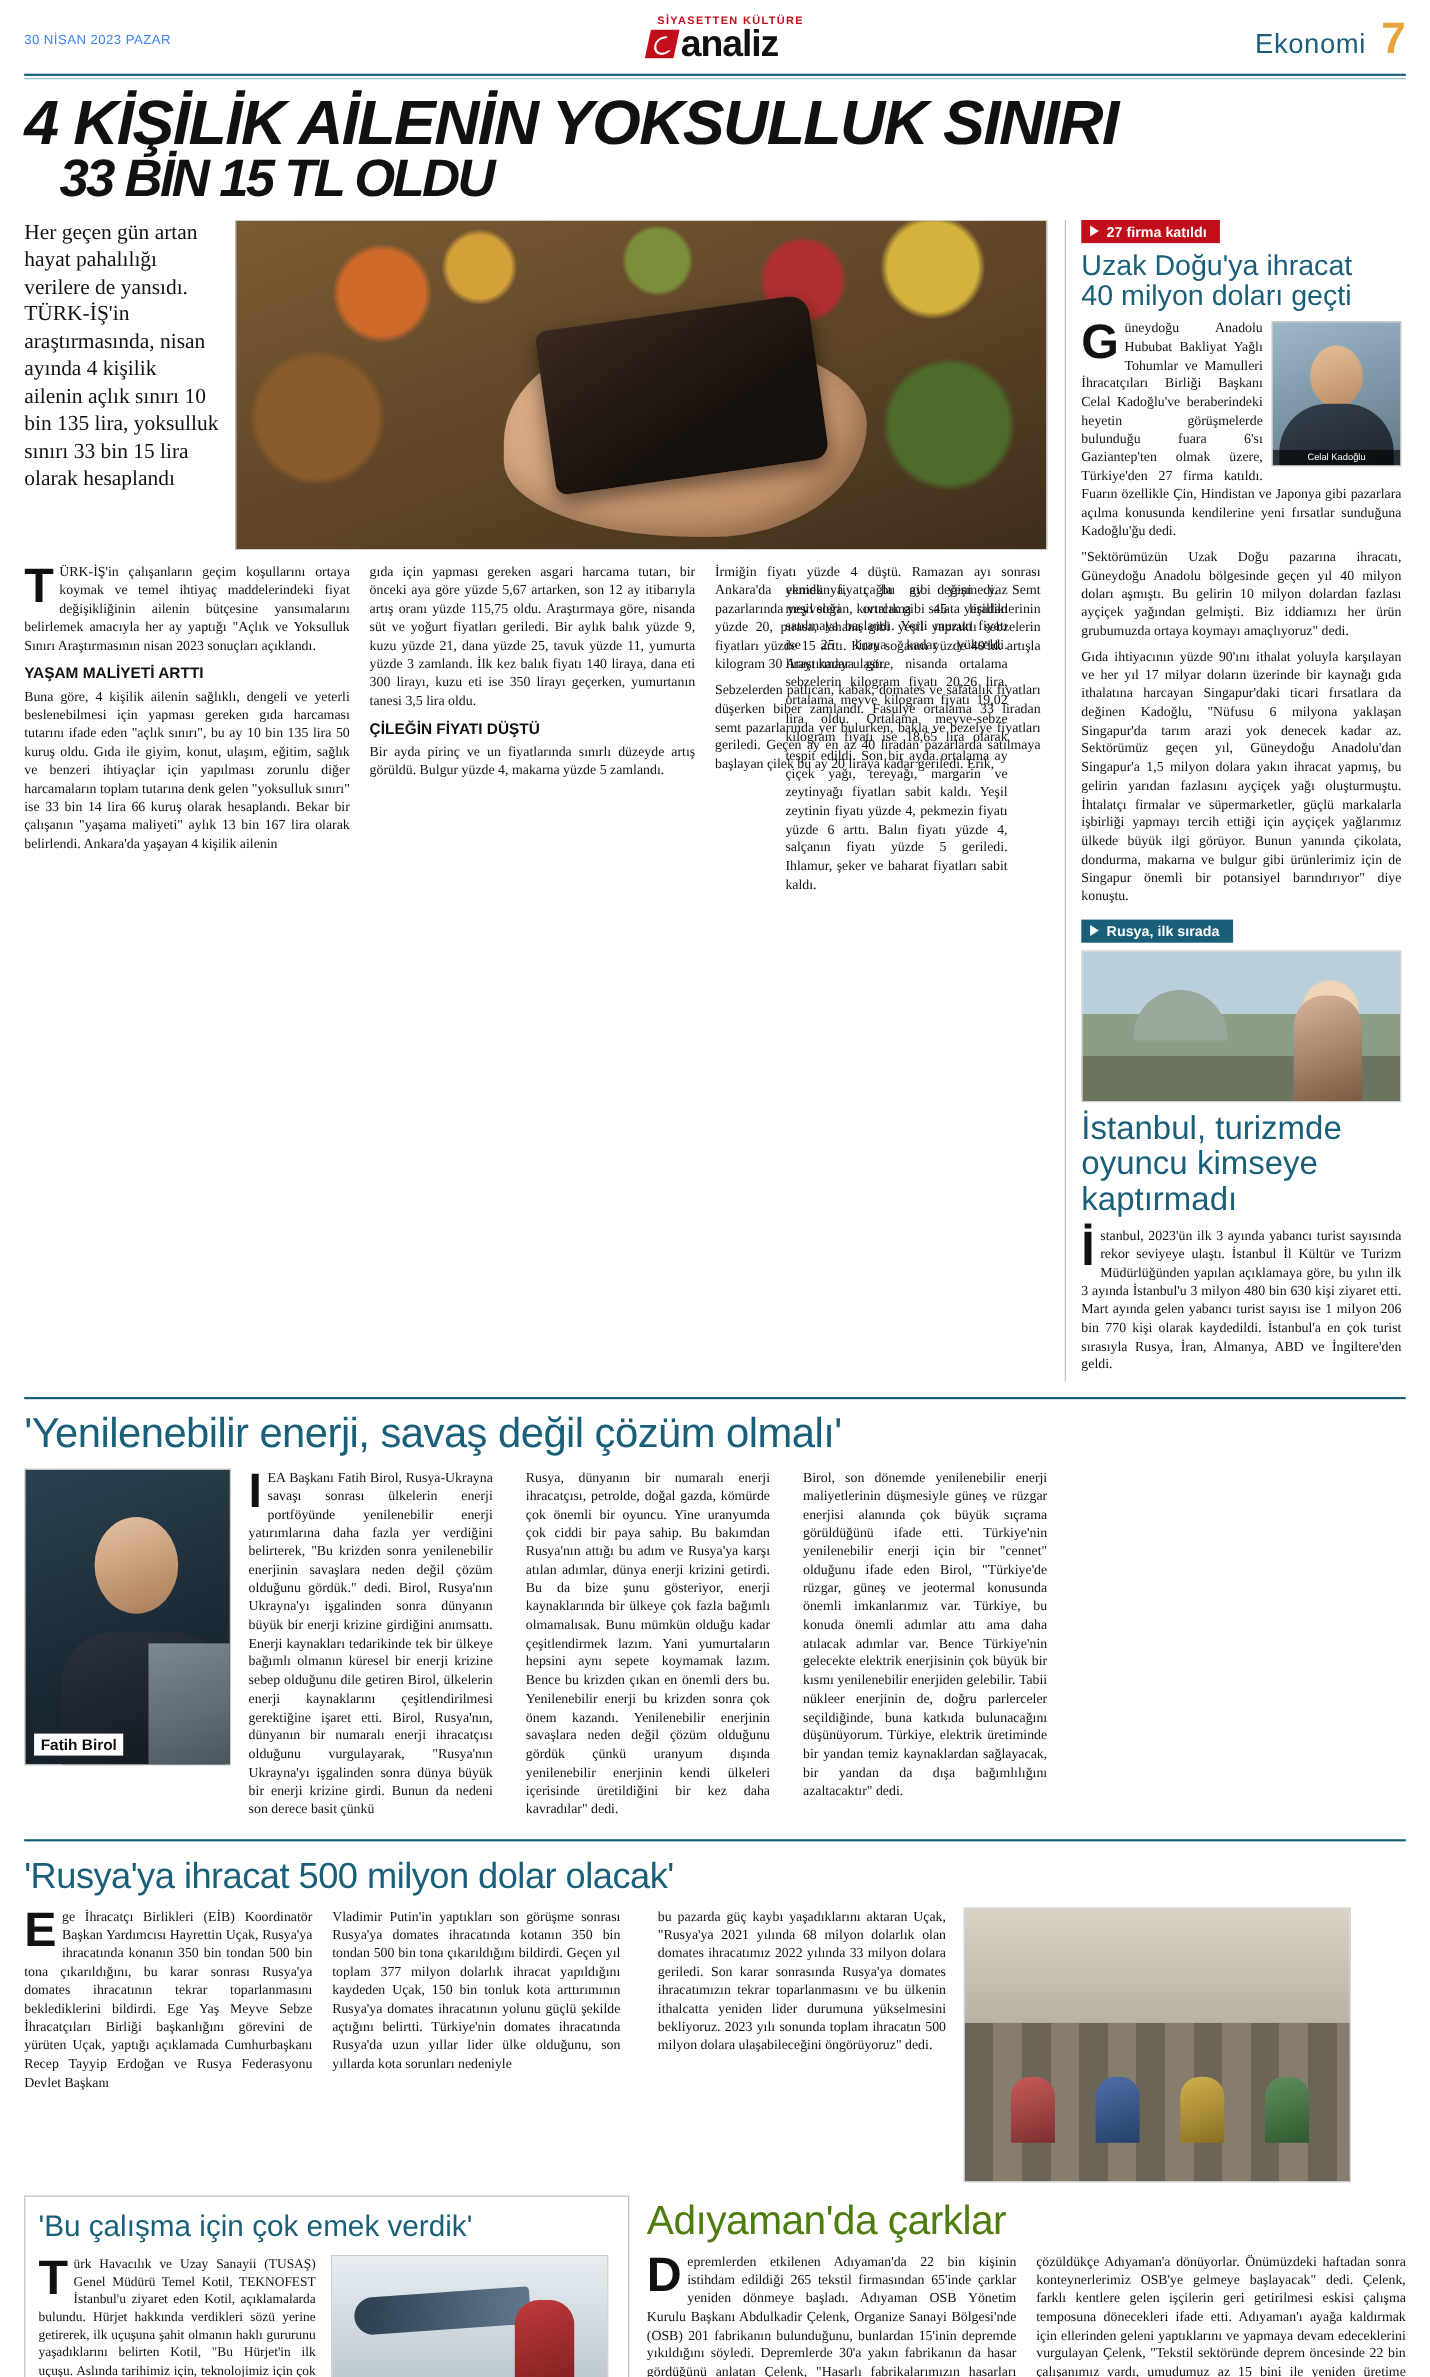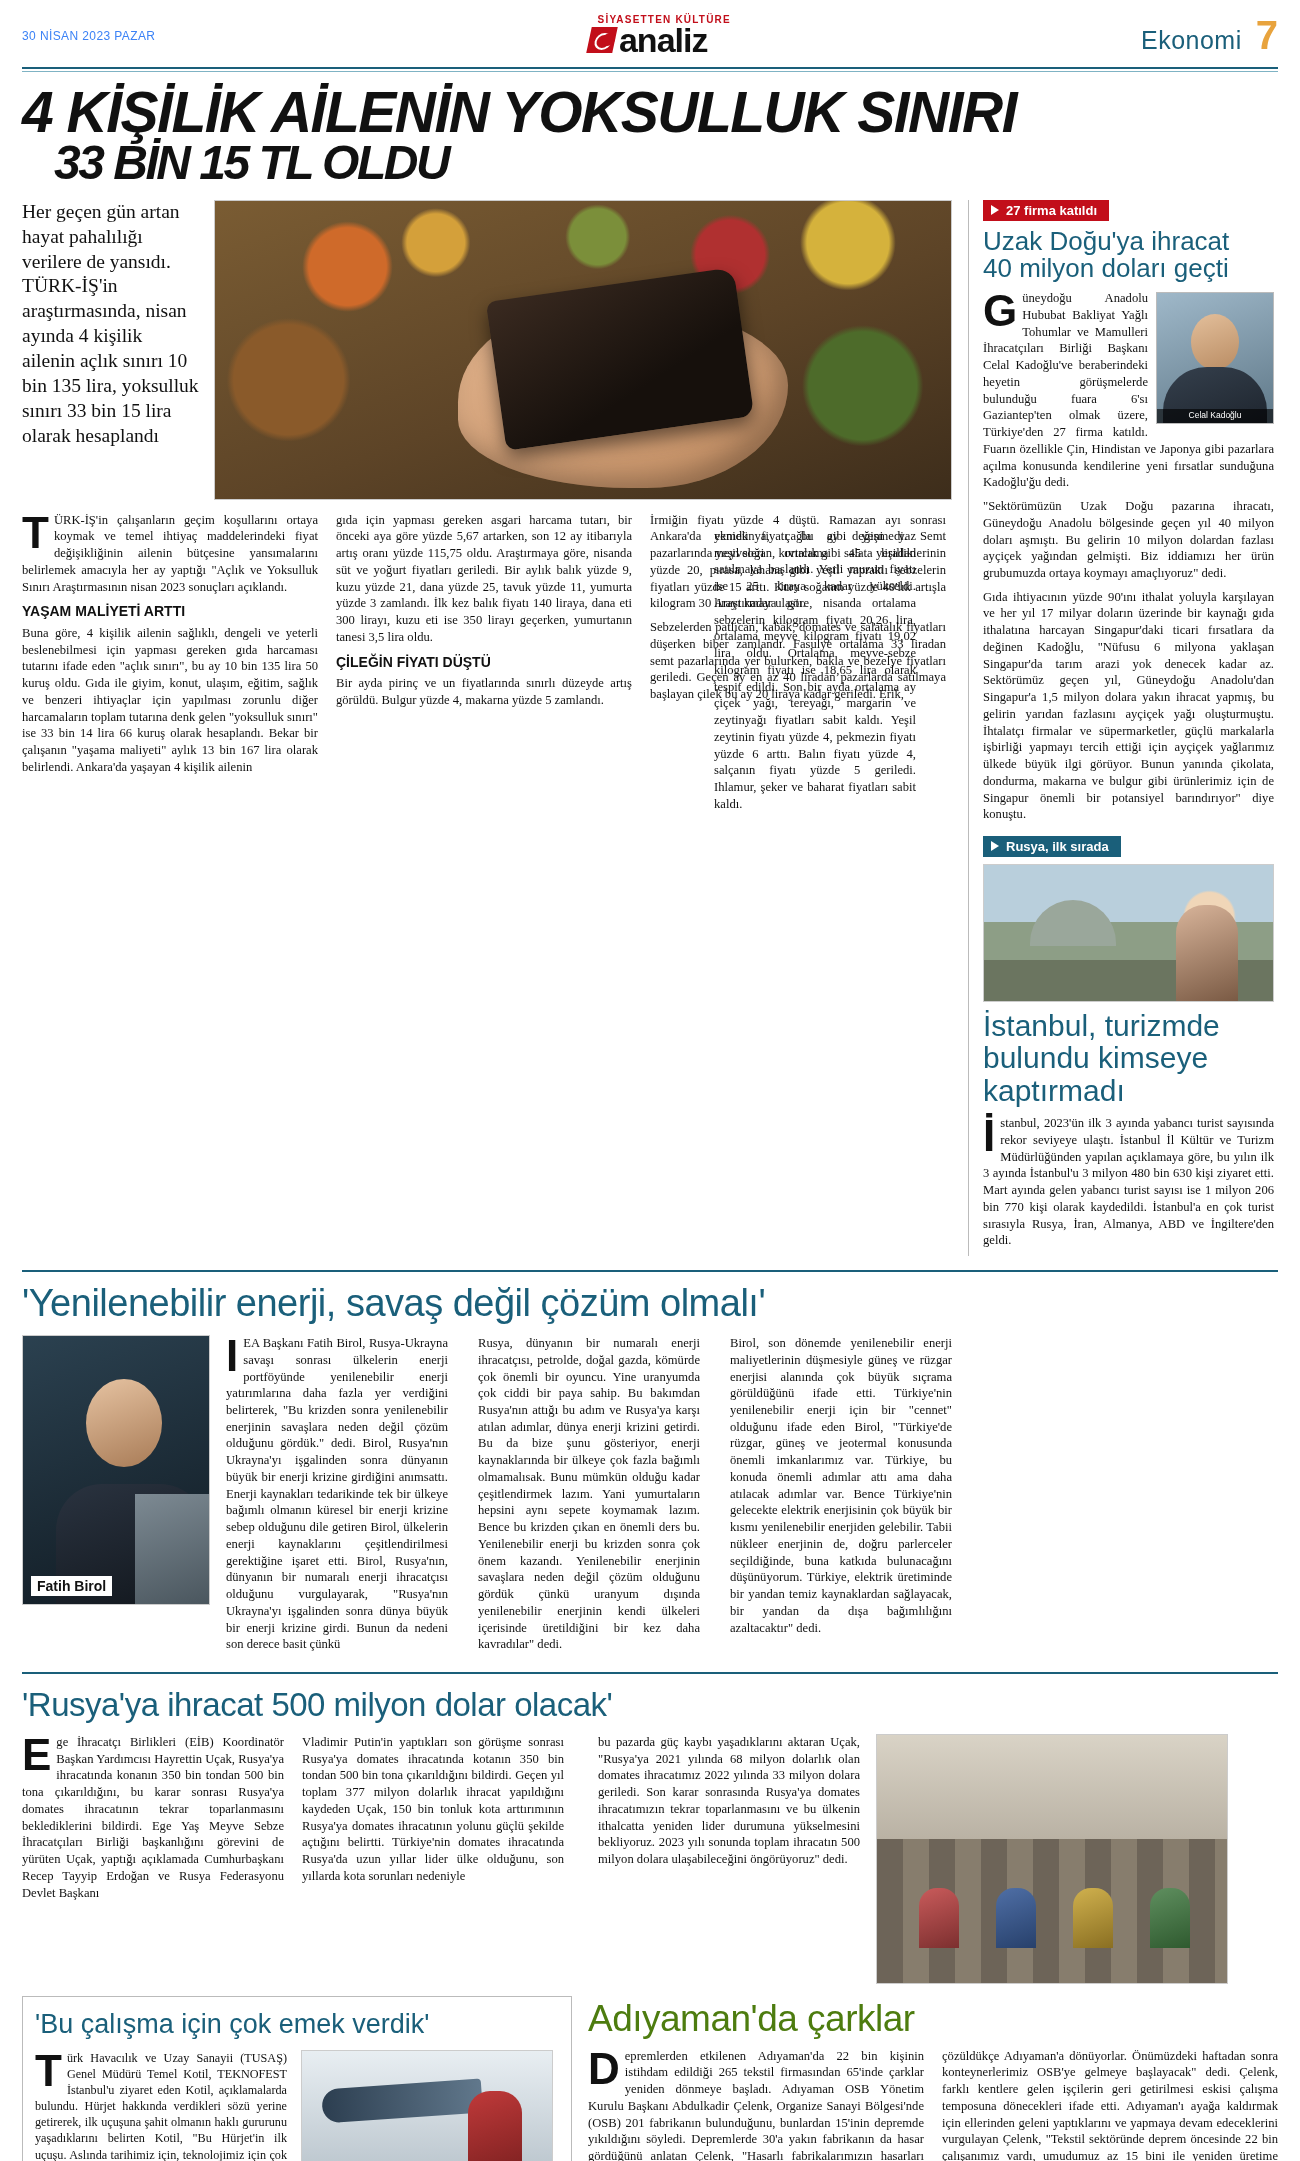--- a/index.html
+++ b/index.html
@@ -345,21 +345,21 @@
       <div class="kicker teal" style="margin-top:6px;">
         <span class="tri"></span>
         <span>Rusya, ilk sırada</span>
       </div>
       <div class="rail-photo">
         <div class="dome"></div>
         <div class="person"></div>
       </div>
       <h2 class="rail-head big">
         <span>İstanbul, turizmde</span><br>
-        <span>bulundu kimseye</span><br>
+        <span>oyuncu kimseye</span><br>
         <span>kaptırmadı</span>
       </h2>
       <div class="rail-body">
         <p class="dropcap">İstanbul, 2023'ün ilk 3 ayında yabancı turist sayısında rekor seviyeye ulaştı. İstanbul İl Kültür ve Turizm Müdürlüğünden yapılan açıklamaya göre, bu yılın ilk 3 ayında İstanbul'u 3 milyon 480 bin 630 kişi ziyaret etti. Mart ayında gelen yabancı turist sayısı ise 1 milyon 206 bin 770 kişi olarak kaydedildi. İstanbul'a en çok turist sırasıyla Rusya, İran, Almanya, ABD ve İngiltere'den geldi.</p>
       </div>
     </div>
   </div>
 
   <div style="position:absolute; left:714px; top:528px; width:202px;" class="col">
     <p>yenidünya, çağla gibi yeni yaz meyveleri ortalama 45 liradan satılmaya başlandı. Yerli muzun fiyatı ise 25 liraya kadar yükseldi. Araştırmaya göre, nisanda ortalama sebzelerin kilogram fiyatı 20,26 lira, ortalama meyve kilogram fiyatı 19,02 lira oldu. Ortalama meyve-sebze kilogram fiyatı ise 18,65 lira olarak tespit edildi. Son bir ayda ortalama ay çiçek yağı, tereyağı, margarin ve zeytinyağı fiyatları sabit kaldı. Yeşil zeytinin fiyatı yüzde 4, pekmezin fiyatı yüzde 6 arttı. Balın fiyatı yüzde 4, salçanın fiyatı yüzde 5 geriledi. Ihlamur, şeker ve baharat fiyatları sabit kaldı.</p>

